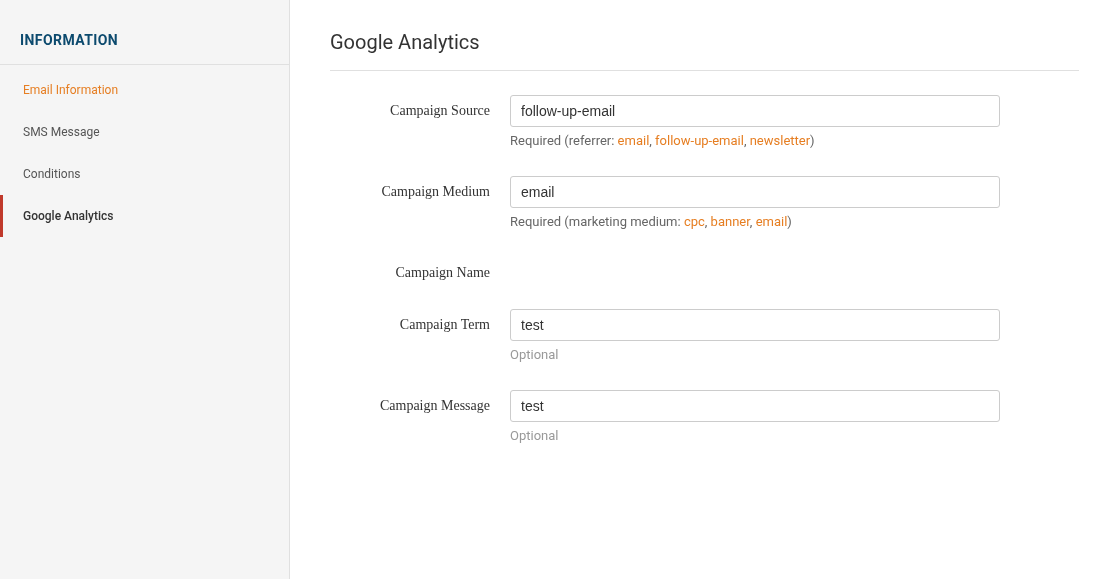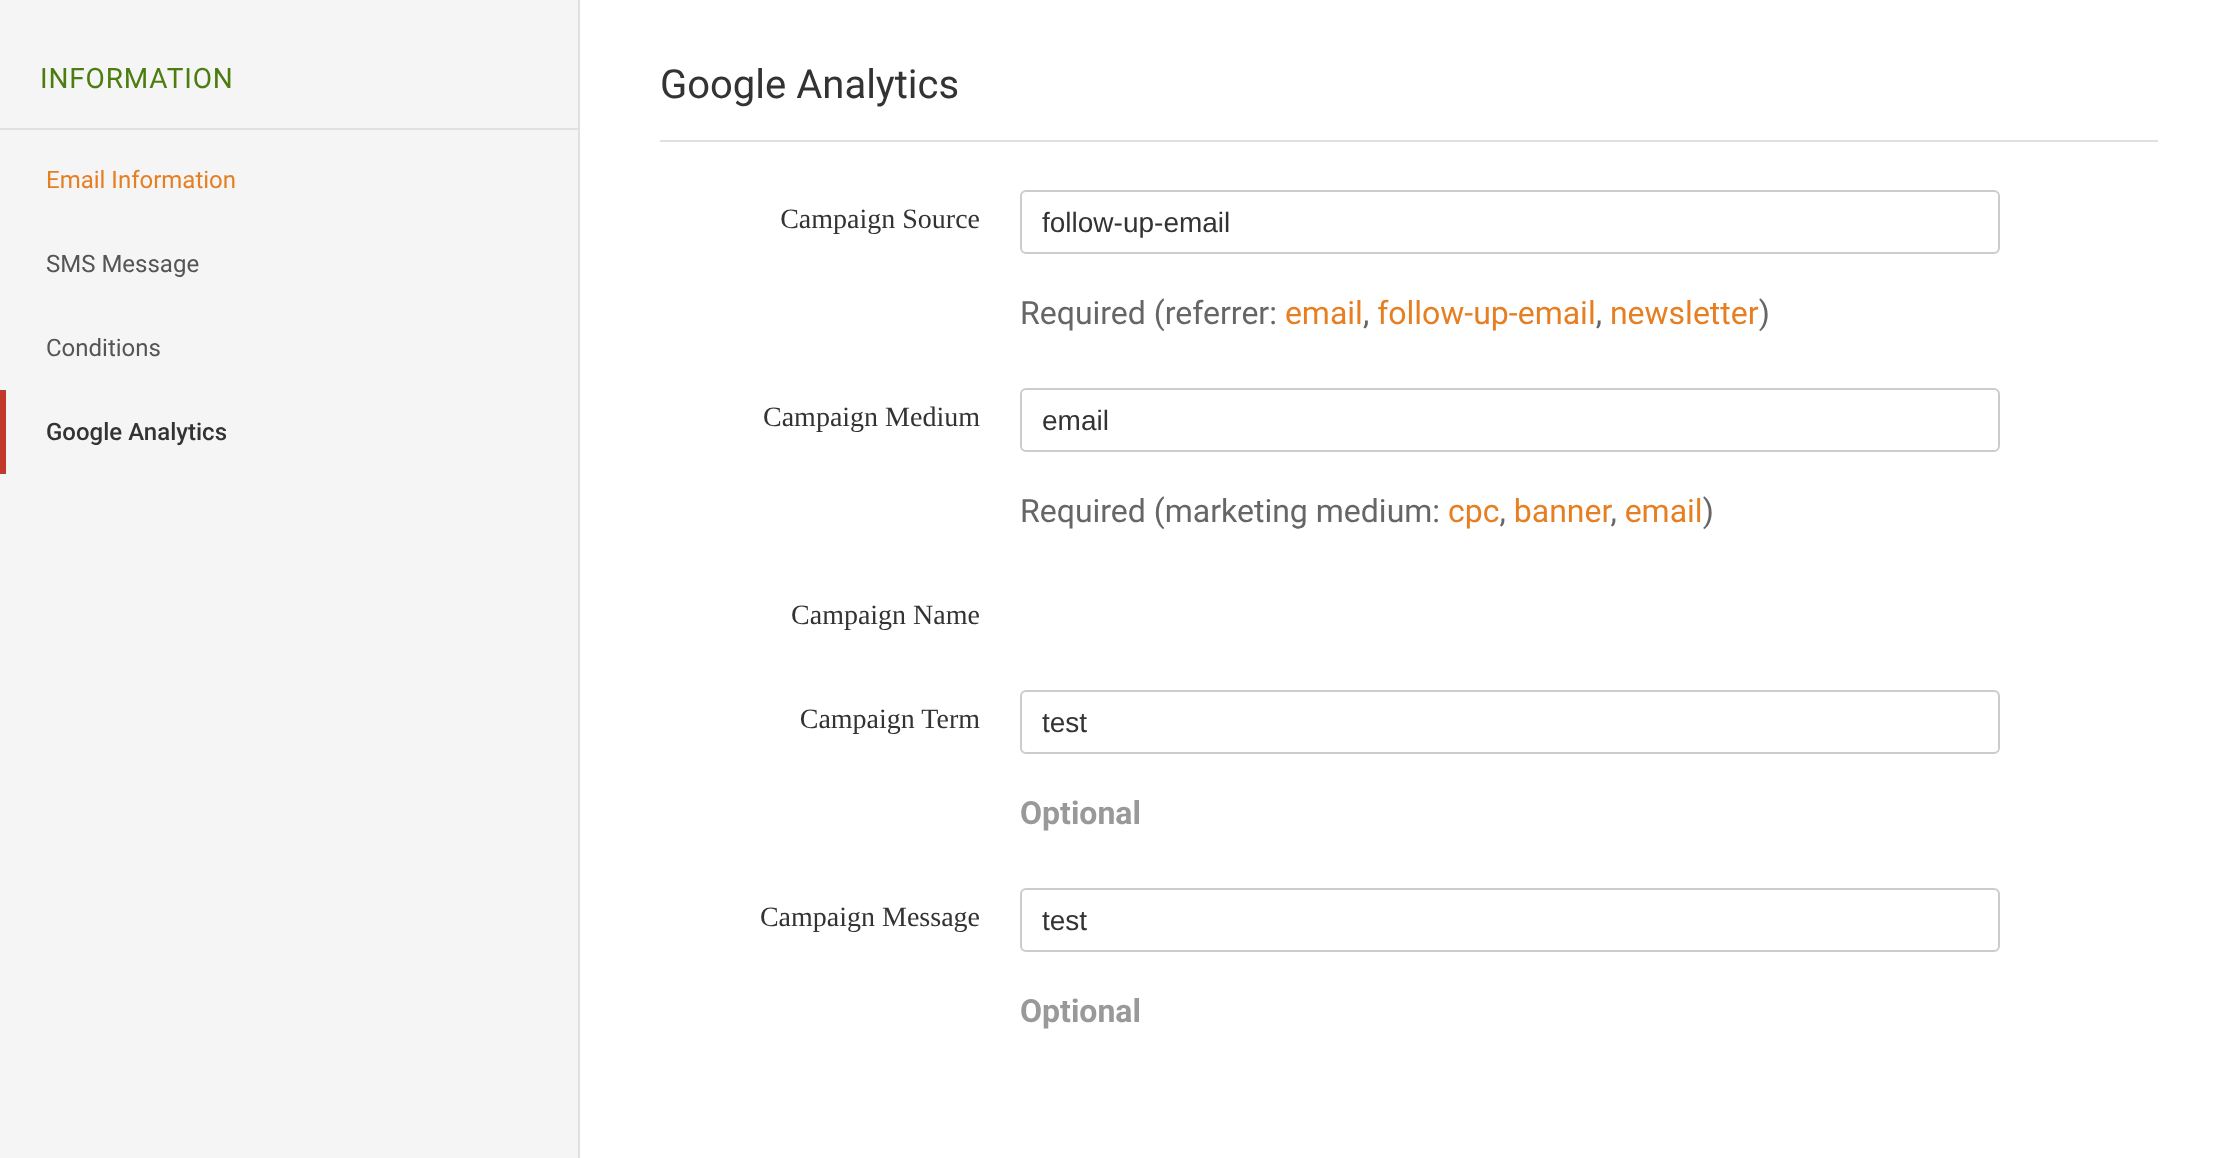--- a/index.html
+++ b/index.html
@@ -25,23 +25,23 @@
     
     .sidebar {
       width: 290px;
       background: #f5f5f5;
       border-right: 1px solid #e0e0e0;
       padding-top: 20px;
       flex-shrink: 0;
     }
 
     .sidebar-header {
-      font-weight: 400;
-      font-size: 14px;
-      color: #4d7c0f;
+      font-weight: 700;
+      font-size: 14px;
+      color: #0c4a6e;
       padding: 12px 20px 16px 20px;
       letter-spacing: 0.03em;
     }
 
     .sidebar-item {
       padding: 14px 20px;
       cursor: pointer;
       color: #555;
       font-size: 12px;
       border-left: 3px solid transparent;
@@ -107,32 +107,31 @@
       width: 100%;
       padding: 7px 10px;
       border: 1px solid #ccc;
       border-radius: 3px;
       font-size: 14px;
       color: #333;
       outline: none;
     }
 
     .form-hint {
-      font-size: 16px;
+      font-size: 13px;
       color: #666;
-      margin-top: 20px;
+      margin-top: 6px;
     }
 
     .form-hint .hint-link {
       color: #e67e22;
     }
 
     .form-hint.optional {
       color: #999;
-      font-weight: bold;
     }
   </style>
 </head>
 <body>
 
 <div class="layout">
 
   <div class="sidebar">
     <div class="sidebar-header">INFORMATION</div>
     <div class="sidebar-divider"></div>

